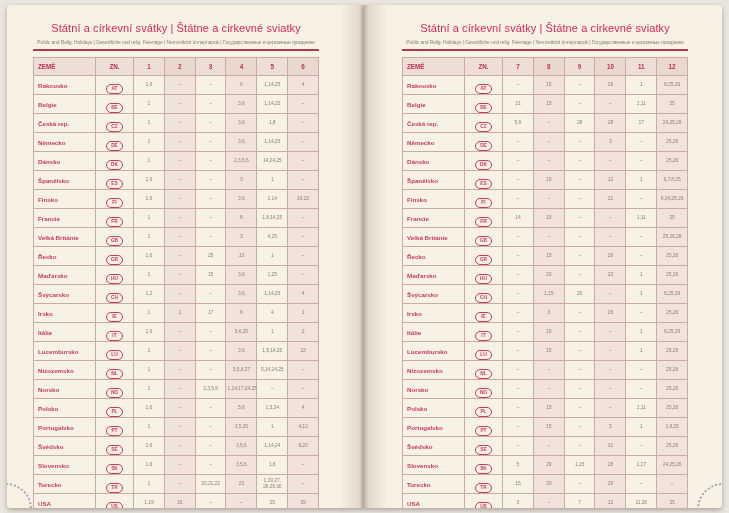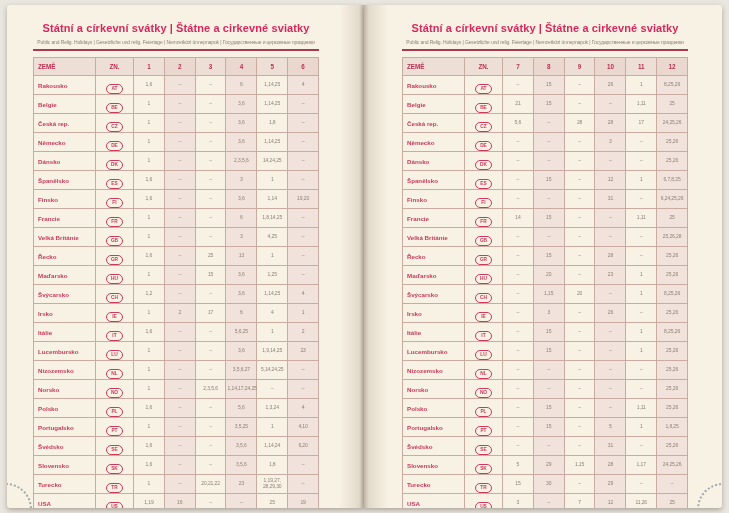--- a/index.html
+++ b/index.html
@@ -10,21 +10,21 @@
 
   .page { position:absolute; top:5px; height:503px; background:#f8f2e4;
           box-shadow:0 2px 5px rgba(70,58,45,.38); overflow:hidden; }
   .page.left  { left:7px;  width:357px; border-radius:3px 0 0 3px; }
   .page.right { left:364px; width:358px; border-radius:0 3px 3px 0; }
 
   .content { position:absolute; top:16px; }
   .page.left  .content { left:26px; width:286px; }
   .page.right .content { left:38px; width:286px; }
 
-  .title { text-align:center; font-size:11px; font-weight:bold; color:#d4285e;
+  .title { text-align:center; font-size:11px; font-weight:normal; color:#d4285e;
            white-space:nowrap; letter-spacing:.1px; line-height:14px; }
   .subtitle { margin-top:3px; text-align:center; font-size:5px; color:#8d8276;
               white-space:nowrap; letter-spacing:-.12px; line-height:8px; }
   .rule { margin-top:3px; height:2px; background:#aa3a50; }
 
   table { margin-top:6px; width:100%; border-collapse:collapse; table-layout:fixed; }
   th, td { border:1px solid #c9aba1; }
   col.c-country { width:62px; }
   col.c-code { width:38px; }
 

